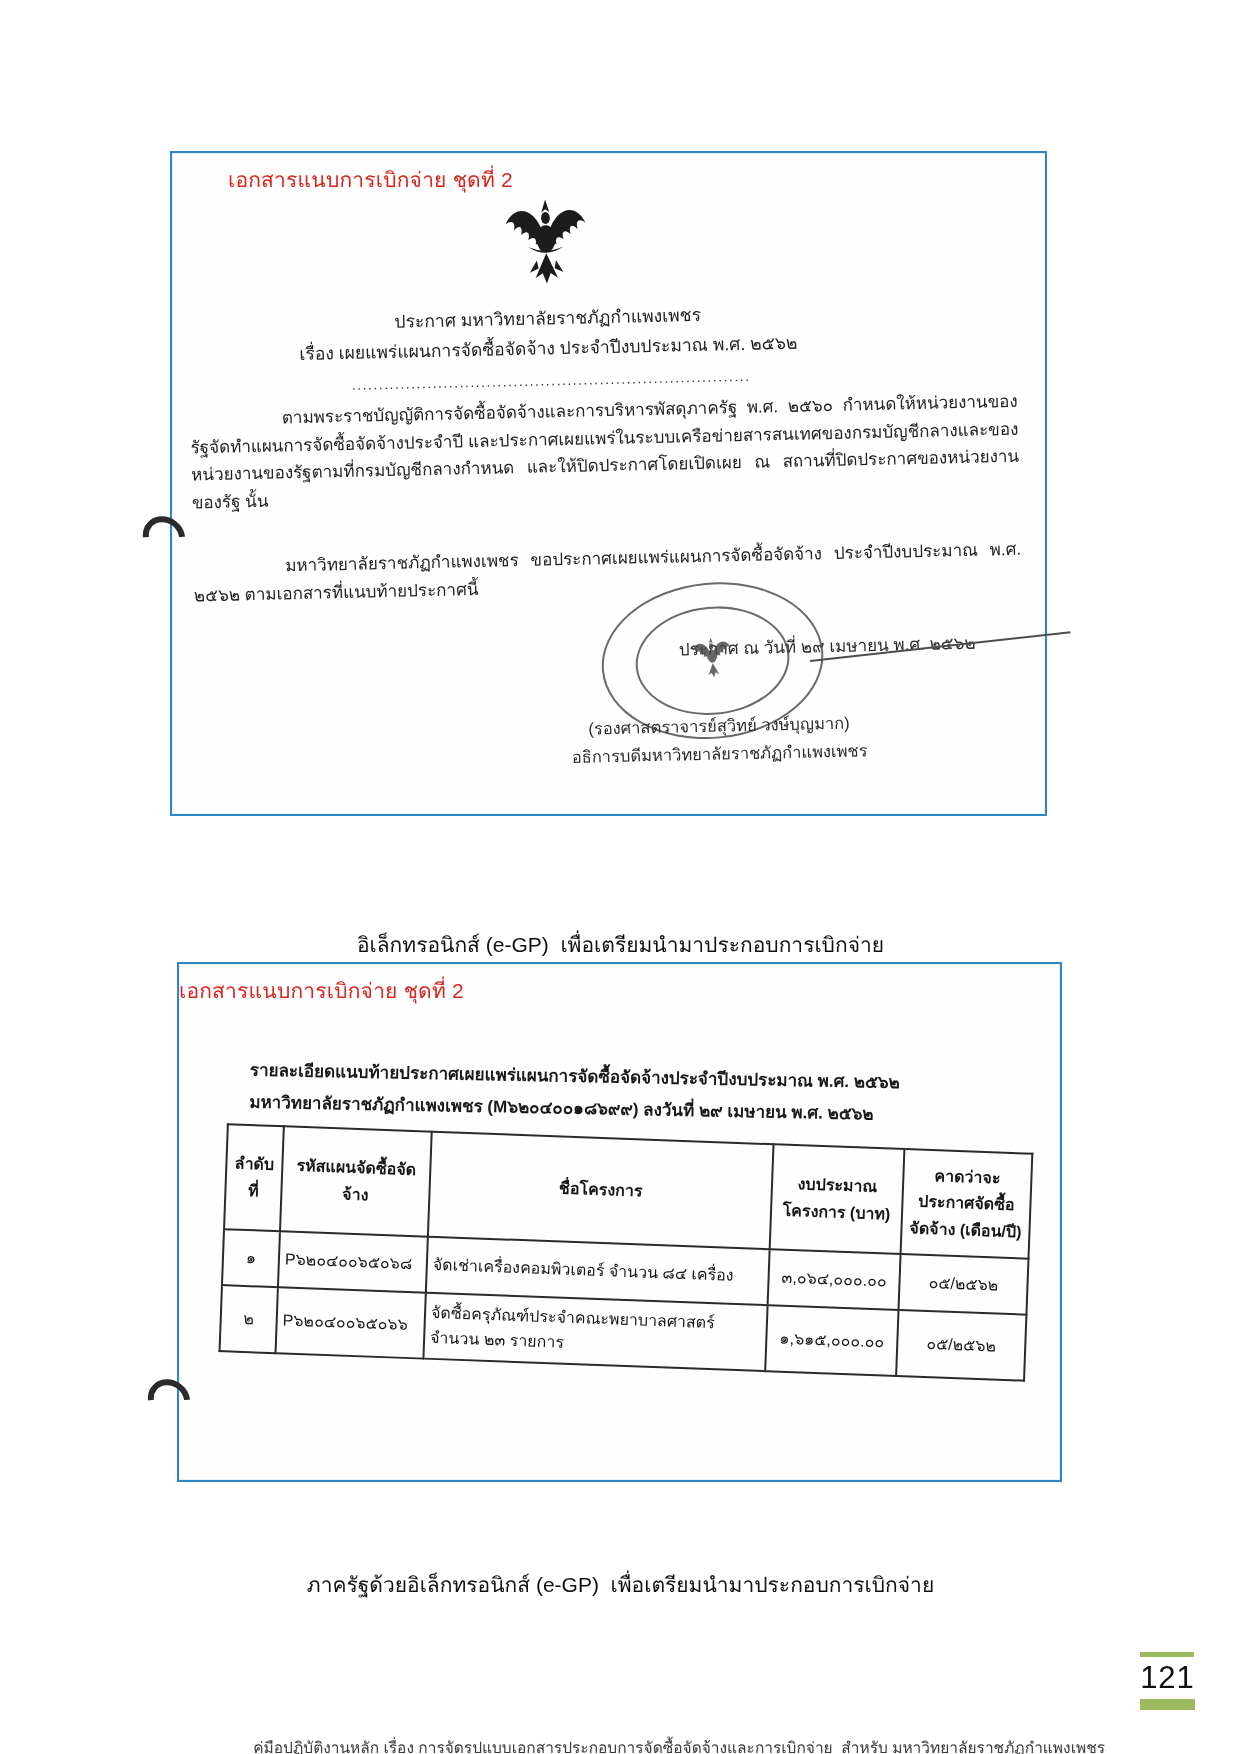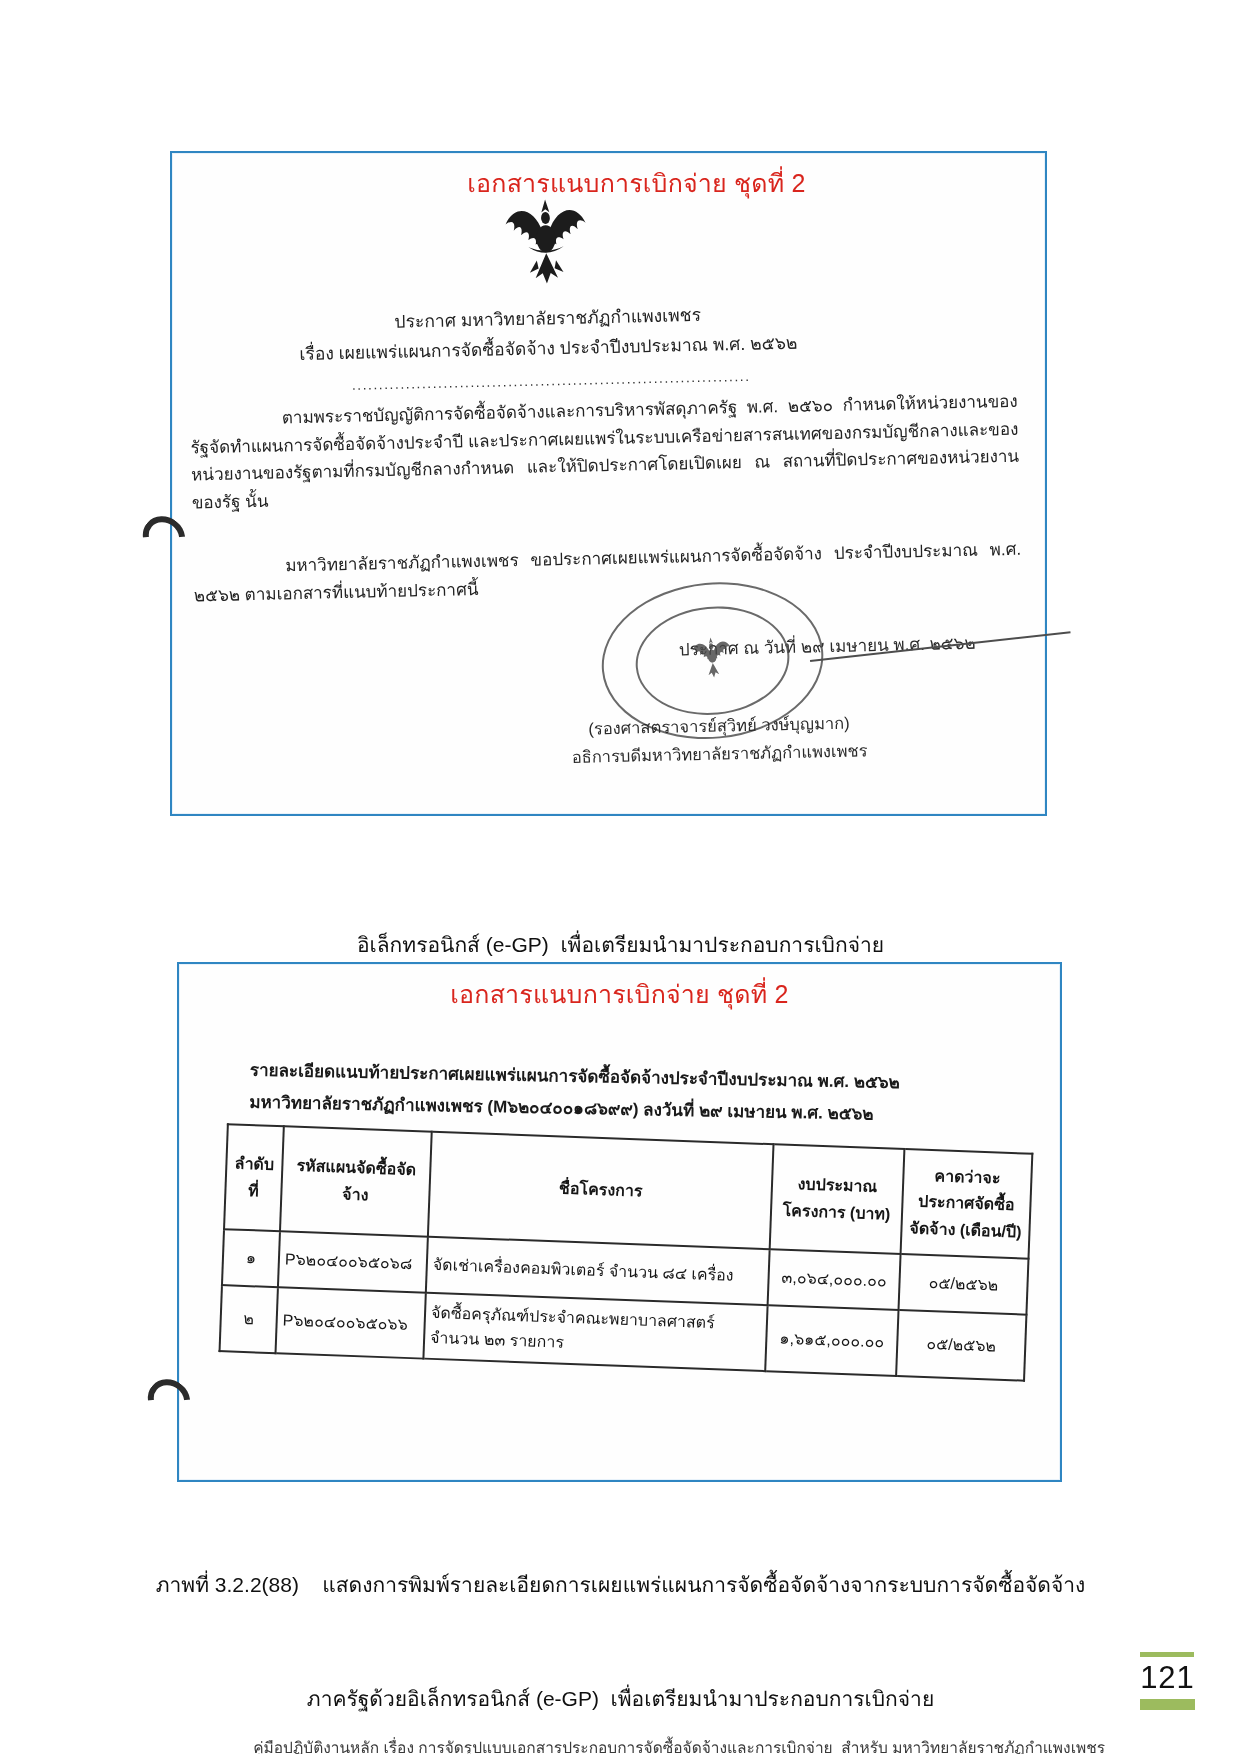--- a/index.html
+++ b/index.html
@@ -8,22 +8,22 @@
     font-family:"Liberation Sans","DejaVu Sans",sans-serif;color:#1c1c1c;overflow:hidden;
   }
   
   .frame{
     position:absolute;background:#fefefe;border:2px solid #2f86c2;
     box-shadow:inset 0 0 0 1px #e8f2fa;
   }
   #frame1{left:170px;top:151px;width:873px;height:661px;}
   #frame2{left:177px;top:962px;width:881px;height:516px;}
   .frame-label{
-    position:absolute;left:0;right:0;top:10px;text-align:center;
-    color:#d9251d;font-size:25px;letter-spacing:.2px;white-space:pre-wrap;
+    position:absolute;left:0;right:0;top:10px;text-align:left;
+    color:#d9251d;font-size:21px;letter-spacing:.2px;white-space:pre-wrap;
   }
   #frame1 .frame-label{padding-left:56px;}
   .scan{position:absolute;inset:0;}
   #frame1 .scan{transform:rotate(-1.3deg);transform-origin:50% 40%;}
   #frame2 .scan{transform:rotate(1.1deg);transform-origin:10% 30%;}
 
   
   .garuda{position:absolute;left:330px;top:42px;}
   .doc-title{position:absolute;left:88px;width:580px;text-align:center;font-size:17.5px;color:#222;}
   #doc-title-1{top:150px;}
@@ -186,21 +186,20 @@
             <td class="c-date">๐๕/๒๕๖๒</td>
           </tr>
         </tbody>
       </table>
     </div>
 
     <div class="pen-hook" id="hook2"></div>
   </div>
 
   <div class="caption" id="caption2">
-    <div>ภาพที่ 3.2.2(88)    แสดงการพิมพ์รายละเอียดการเผยแพร่แผนการจัดซื้อจัดจ้างจากระบบการจัดซื้อจัดจ้าง</div>
     <div>ภาครัฐด้วยอิเล็กทรอนิกส์ (e-GP)  เพื่อเตรียมนำมาประกอบการเบิกจ่าย</div>
   </div>
 
   <div class="footer-text">
     <div>คู่มือปฏิบัติงานหลัก เรื่อง การจัดรูปแบบเอกสารประกอบการจัดซื้อจัดจ้างและการเบิกจ่าย  สำหรับ มหาวิทยาลัยราชภัฏกำแพงเพชร</div>
     
   </div>
 
   <div class="page-badge">
     <div class="bar-top"></div>

